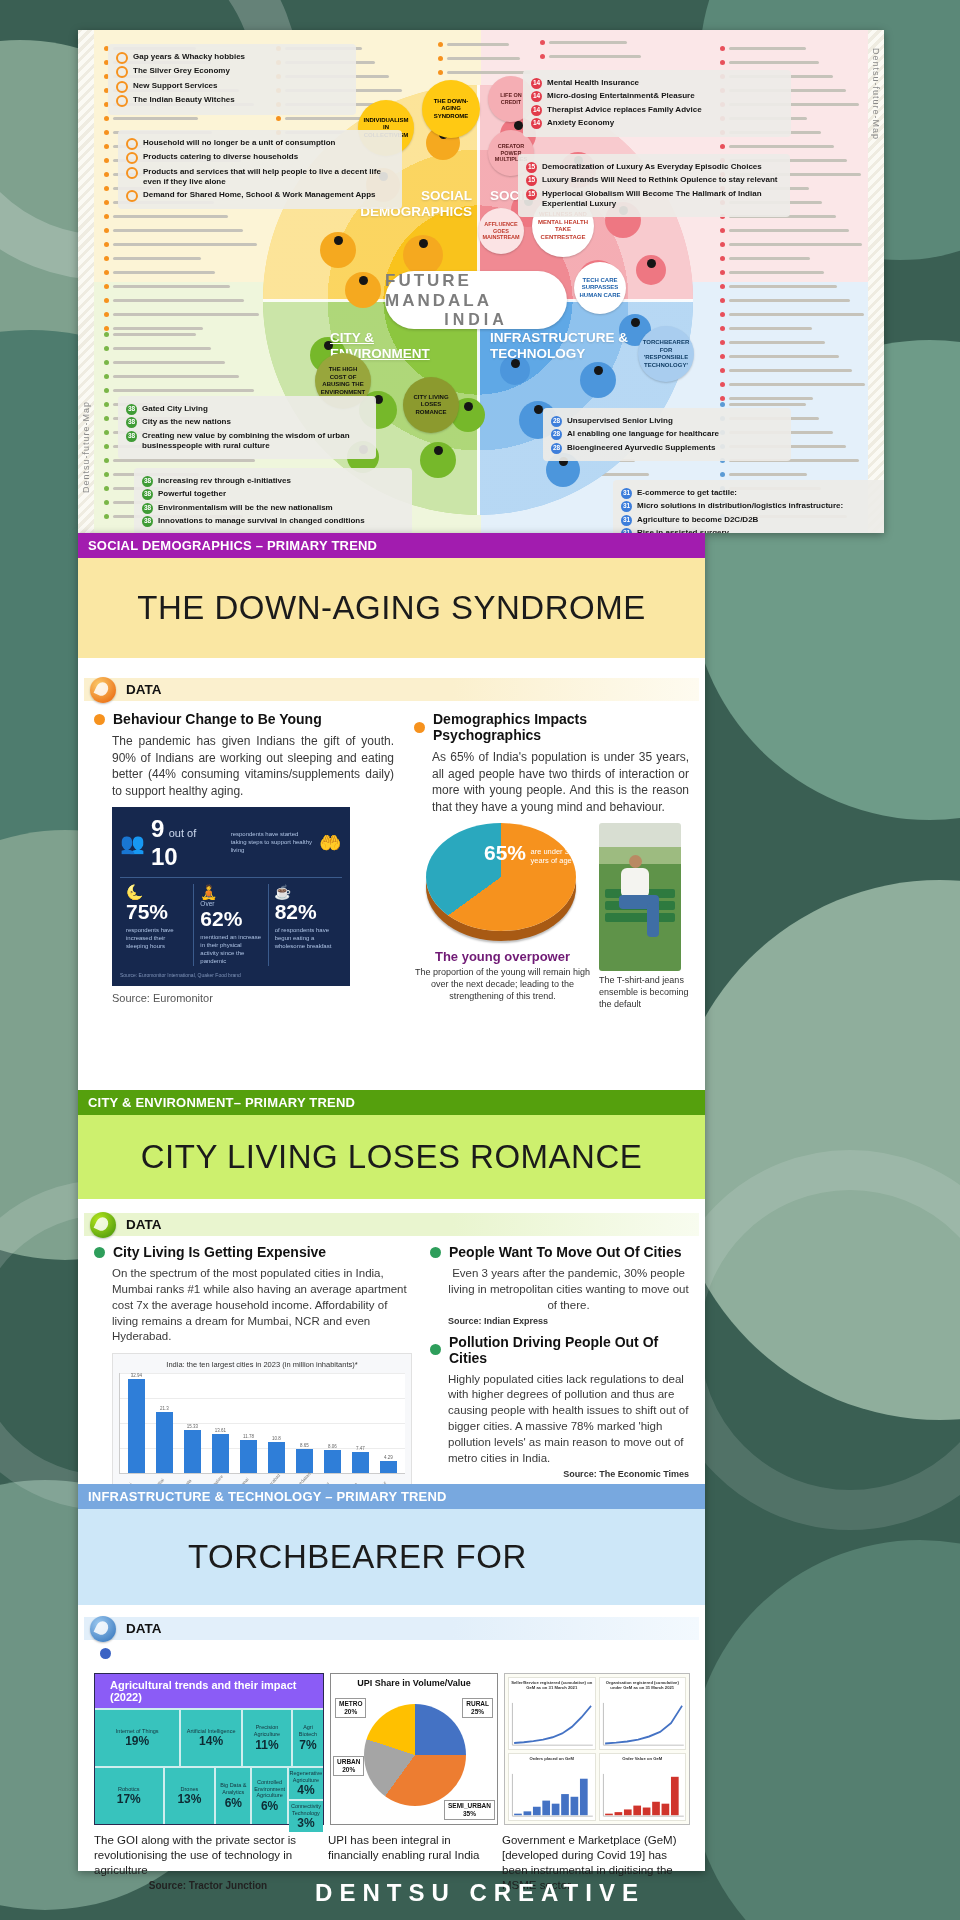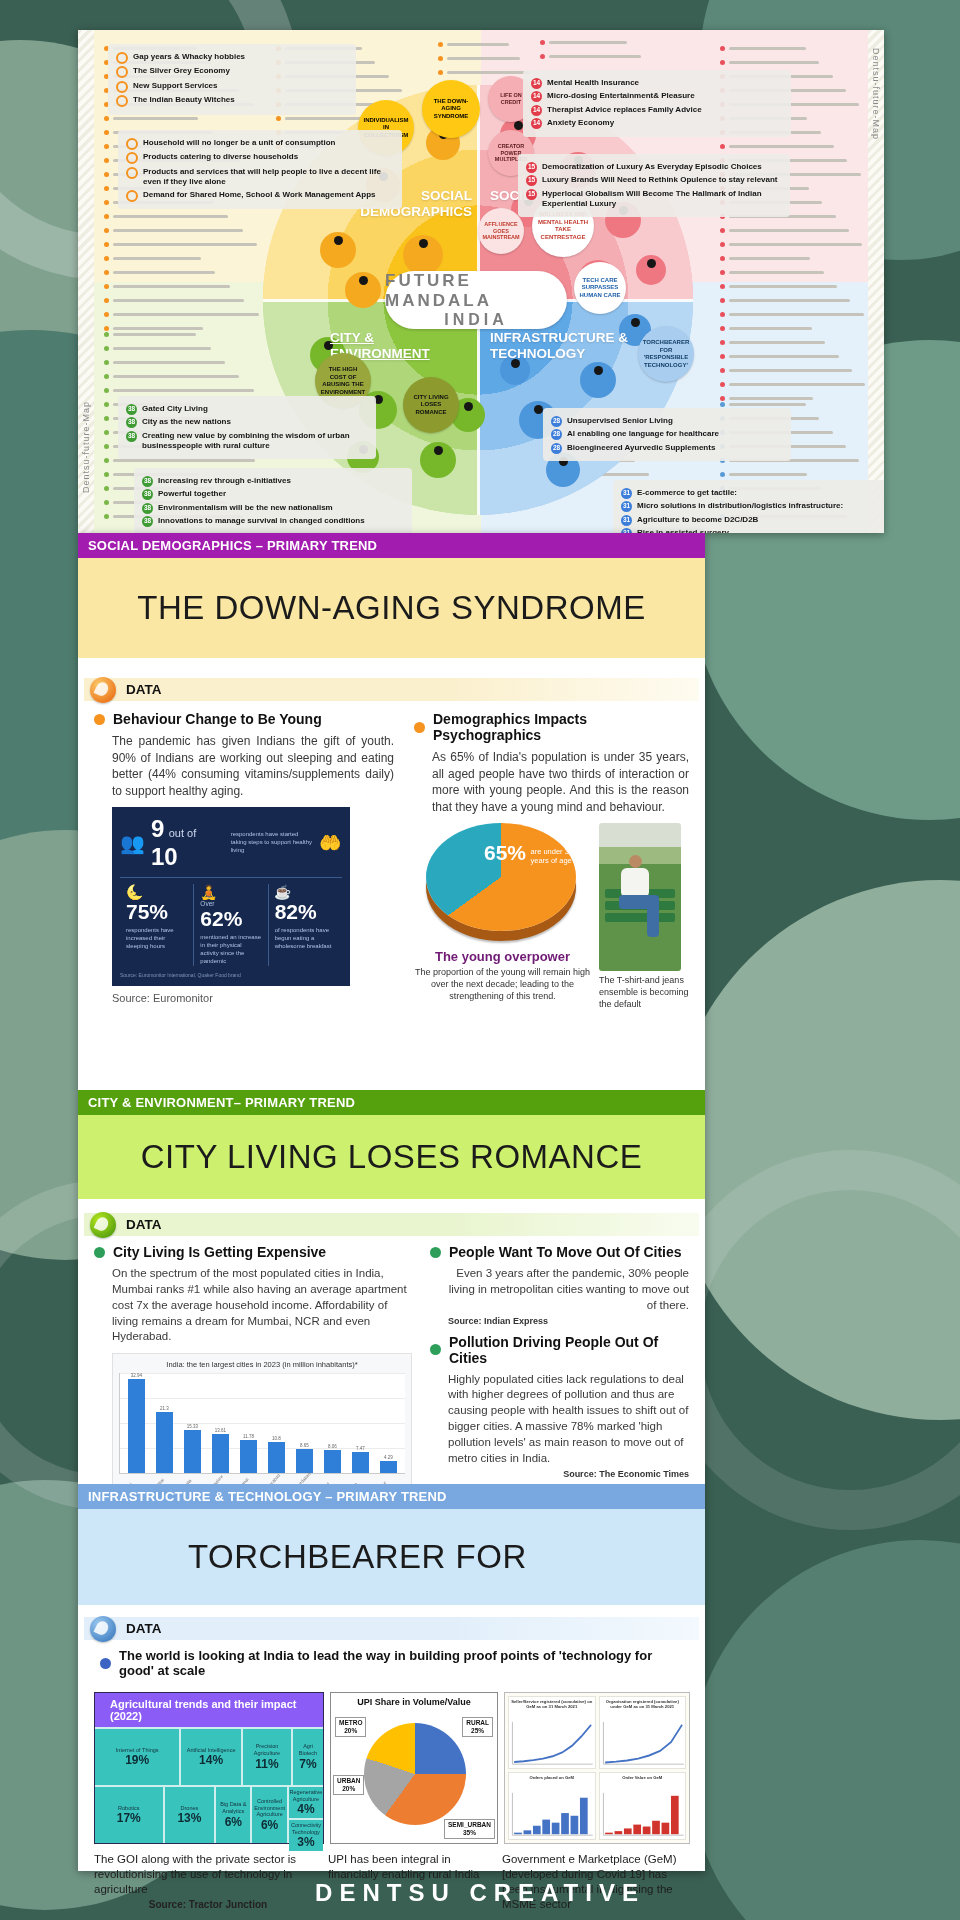--- a/index.html
+++ b/index.html
@@ -920,21 +920,21 @@
               <div class="bcat">Jaipur</div>
             </div>
         </div>
         <div class="src" style="text-align:center;width:300px;margin-top:4px;">Source: World Population Review, Statista</div>
       </div>
       <div style="width:275px;">
         <div class="h-row">
           <span class="h-dot" style="background:#2E9E5B;"></span>
           <span class="h-txt">People Want To Move Out Of Cities</span>
         </div>
-        <p class="body-t" style="font-size:11.5px;text-align:right;margin-bottom:2px;">Even 3 years after the pandemic, 30% people living in metropolitan cities wanting to move out of there.</p>
+        <p class="body-t" style="font-size:11.5px;text-align:center;margin-bottom:2px;">Even 3 years after the pandemic, 30% people living in metropolitan cities wanting to move out of there.</p>
         <div class="src-sm">Source: Indian Express</div>
         <div class="h-row">
           <span class="h-dot" style="background:#2E9E5B;"></span>
           <span class="h-txt">Pollution Driving People Out Of Cities</span>
         </div>
         <p class="body-t" style="font-size:11.5px;text-align:left;margin-bottom:2px;">Highly populated cities lack regulations to deal with higher degrees of pollution and thus are causing people with health issues to shift out of bigger cities. A massive 78% marked 'high pollution levels' as main reason to move out of metro cities in India.</p>
         <div class="src-sm" style="text-align:right;">Source: The Economic Times</div>
         <div class="h-row">
           <span class="h-dot" style="background:#2E9E5B;"></span>
           <span class="h-txt">Remote Working Preferred By Most</span>
@@ -949,21 +949,20 @@
     <div class="titleblock" style="background:#CDE7F8;height:96px;align-items:flex-start;padding-left:110px;">
       <div>TORCHBEARER FOR</div>
     </div>
     <div style="height:12px;"></div>
     <div class="datastrip" style="background:linear-gradient(90deg,#E2EFFA 60%,#F3F9FE);">
       <span class="dico" style="background:radial-gradient(circle at 35% 30%,#9CC9F0,#2D6FB8);"></span>
       <b>DATA</b>
     </div>
     <div class="h-row" id="statement" style="padding:8px 16px 0 22px;">
       <span class="h-dot" style="background:#3B63C4;"></span>
-      <span class="h-txt">The world is looking at India to lead the way in building proof points of 'technology for good' at scale</span>
     </div>
     <div class="panels">
       <div id="treemap">
         <div class="tm-h">Agricultural trends and their impact (2022)</div>
         <div class="tm-row">
           <div class="tm-cell" style="width:37%;">
               <span class="tm-l">Internet of Things</span>
               <span class="tm-v">19%</span>
             </div>
           <div class="tm-cell" style="width:27%;">

